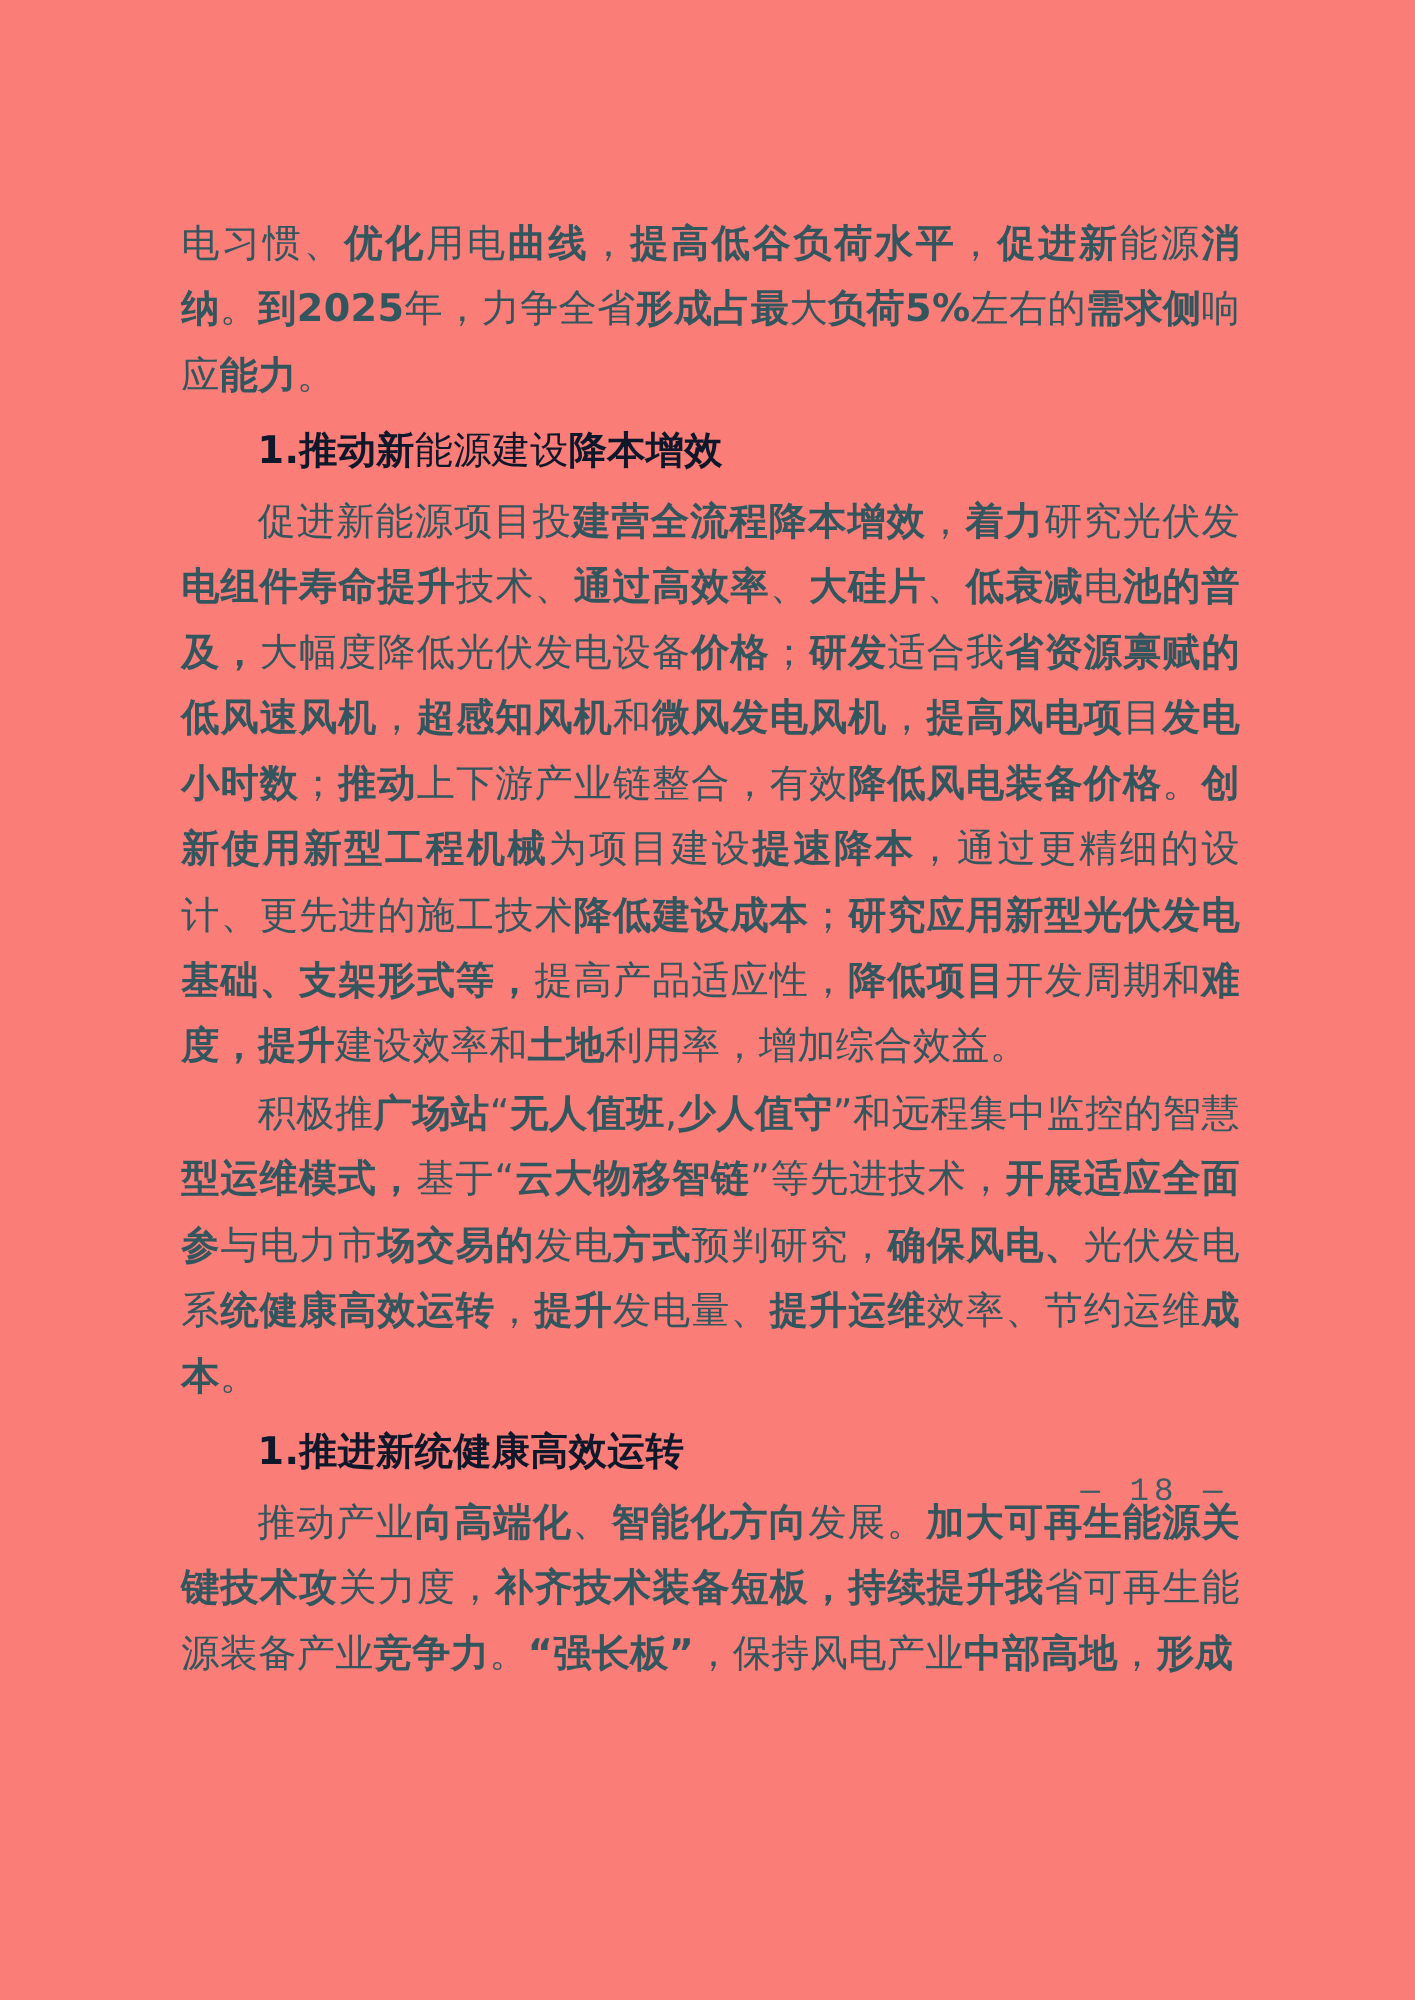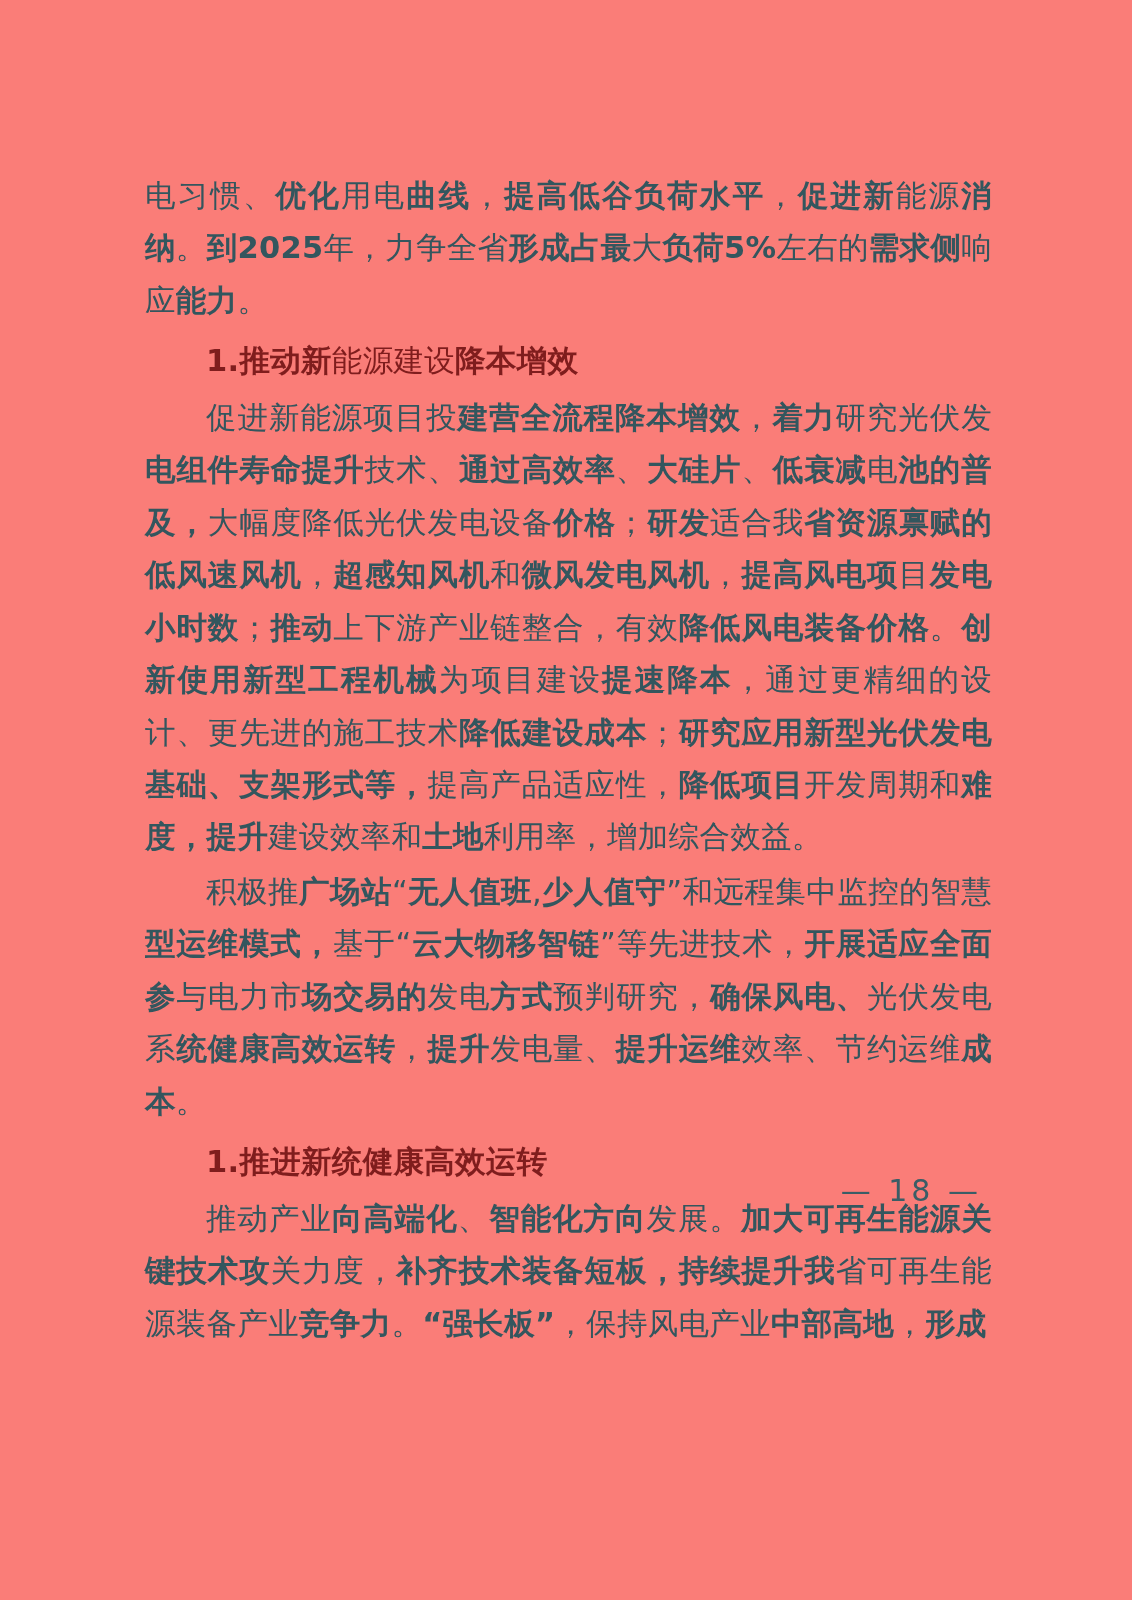--- a/index.html
+++ b/index.html
@@ -39,37 +39,38 @@
     text-indent: 2em;
     font-weight: bold;
     letter-spacing: 2px;
     color: #2f5560;
     margin-top: 10px;
     margin-bottom: 6px;
   }
   .heading-num {
     text-indent: 2em;
     font-weight: bold;
-    color: #7f1d1d;
+    color: #0f172a;
     margin-top: 8px;
     margin-bottom: 4px;
   }
   .b {
     font-weight: bold;
   }
   .n {
     font-weight: normal;
   }
   .page-number {
     position: absolute;
     right: 150px;
     bottom: 128px;
-    font-size: 30px;
+    font-size: 26px;
     color: #3a5d66;
     letter-spacing: 4px;
+    font-family: Liberation Mono, monospace;
   }
 </style>
 </head>
 <body>
 
 <div class="page">
   <div class="doc-body">
 
     <p class="para" style="text-indent:0"><span class="n">电习惯</span><span class="n">、</span><span class="b">优化</span><span class="n">用电</span><span class="b">曲线</span><span class="n">，</span><span class="b">提高低谷负荷水平</span><span class="n">，</span><span class="b">促进新</span><span class="n">能源</span><span class="b">消纳</span><span class="n">。</span><span class="b">到2025</span><span class="n">年，力争全省</span><span class="b">形成占最</span><span class="n">大</span><span class="b">负荷5%</span><span class="n">左右的</span><span class="b">需求侧</span><span class="n">响应</span><span class="b">能力</span><span class="n">。</span></p>
 

